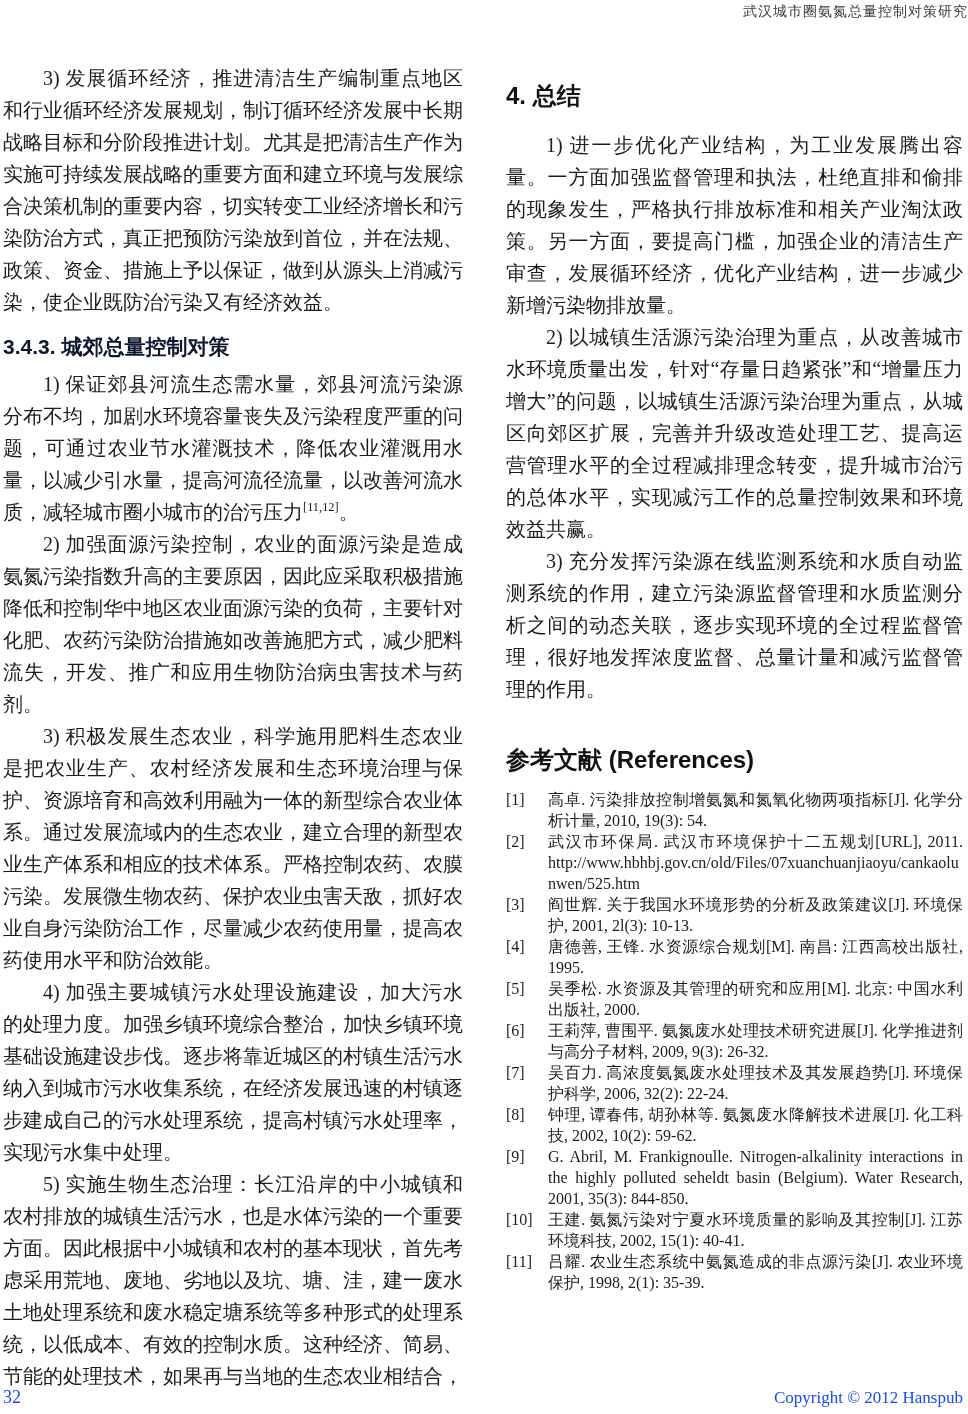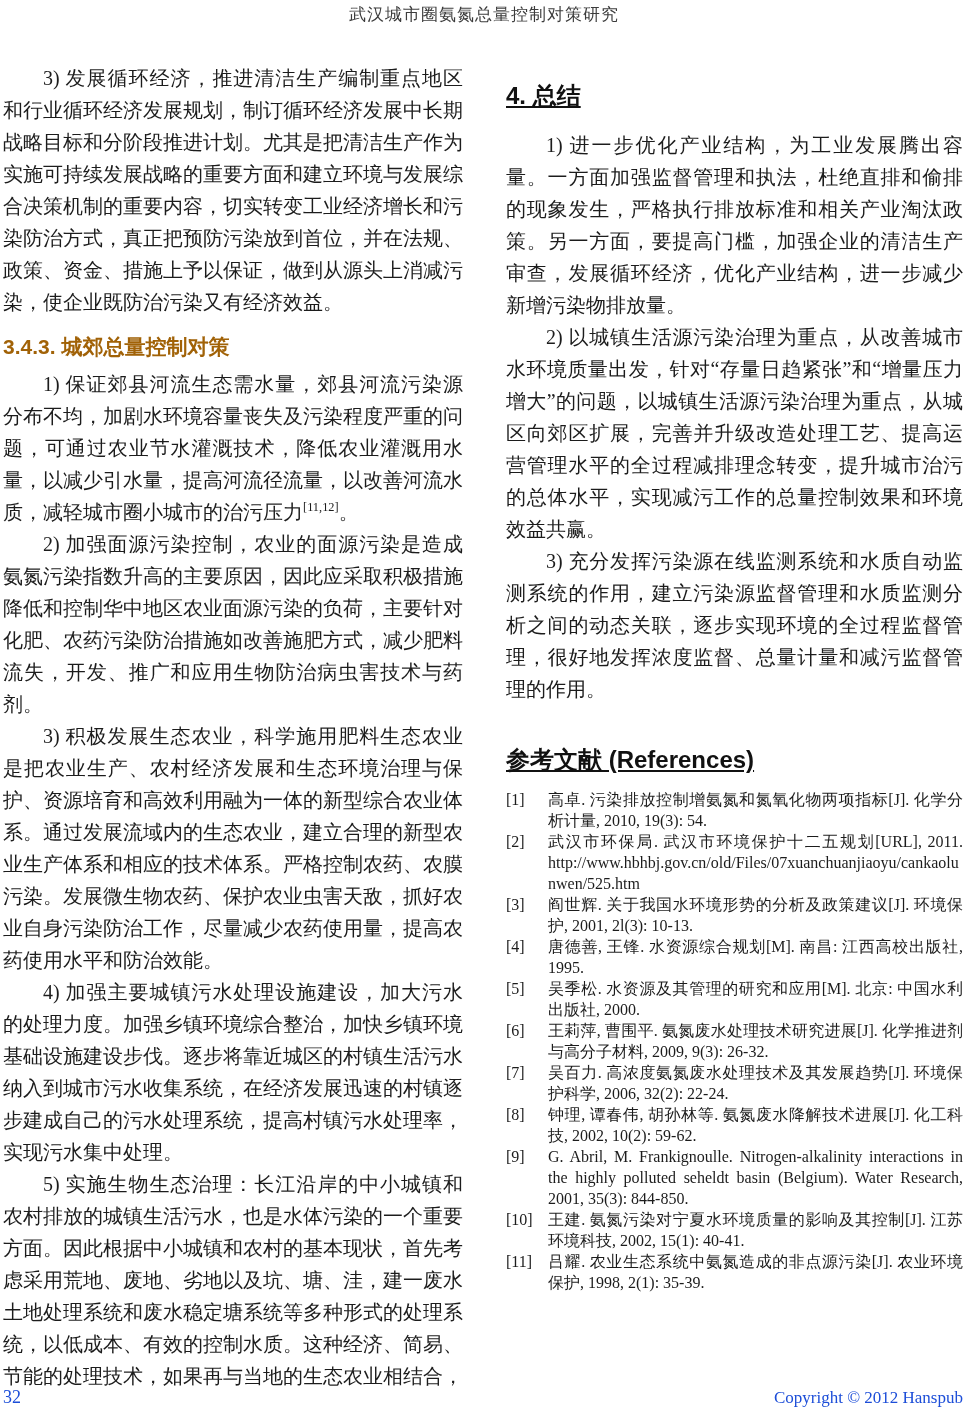--- a/index.html
+++ b/index.html
@@ -6,42 +6,42 @@
   body {
     width:968px; height:1414px;
     background:#ffffff;
     position:relative;
     font-family:"Liberation Serif","DejaVu Serif",serif;
     color:#1c1c1c;
     overflow:hidden;
   }
   .page-header {
     position:absolute; top:3px; left:0; width:100%;
-    text-align:center; font-size:17px; color:#3c3c3c;
+    text-align:right; font-size:14px; color:#3c3c3c;
     letter-spacing:1px;
   }
   .col { position:absolute; text-align:justify; }
   .col-left  { left:3px;   top:62px; width:460px; }
   .col-right { left:506px; top:65px; width:457px; }
   p.body-para {
     margin:0; font-size:20px; line-height:32px;
     text-align:justify;
   }
   p.indent { text-indent:2em; }
   .sub-heading {
     margin:14px 0 6px 0;
     font-family:"Liberation Sans","DejaVu Sans",sans-serif;
     font-size:21px; line-height:30px; font-weight:bold;
-    text-align:left; color:#a16207;
+    text-align:left; color:#0f172a;
   }
   .main-heading {
     margin:14px 0 16px 0;
     font-family:"Liberation Sans","DejaVu Sans",sans-serif;
     font-size:24px; line-height:34px; font-weight:bold;
-    text-align:left; color:#111;text-decoration:underline;
+    text-align:left; color:#111;
   }
   .refs-heading { margin:38px 0 12px 0; }
   .sup { vertical-align:super; font-size:0.62em; line-height:0; }
   .refs { font-size:16px; line-height:21px; }
   .ref {
     position:relative; margin:0; padding-left:42px;
     text-align:justify; overflow-wrap:anywhere;
   }
   .ref-label { position:absolute; left:0; top:0; }
   .page-number {

